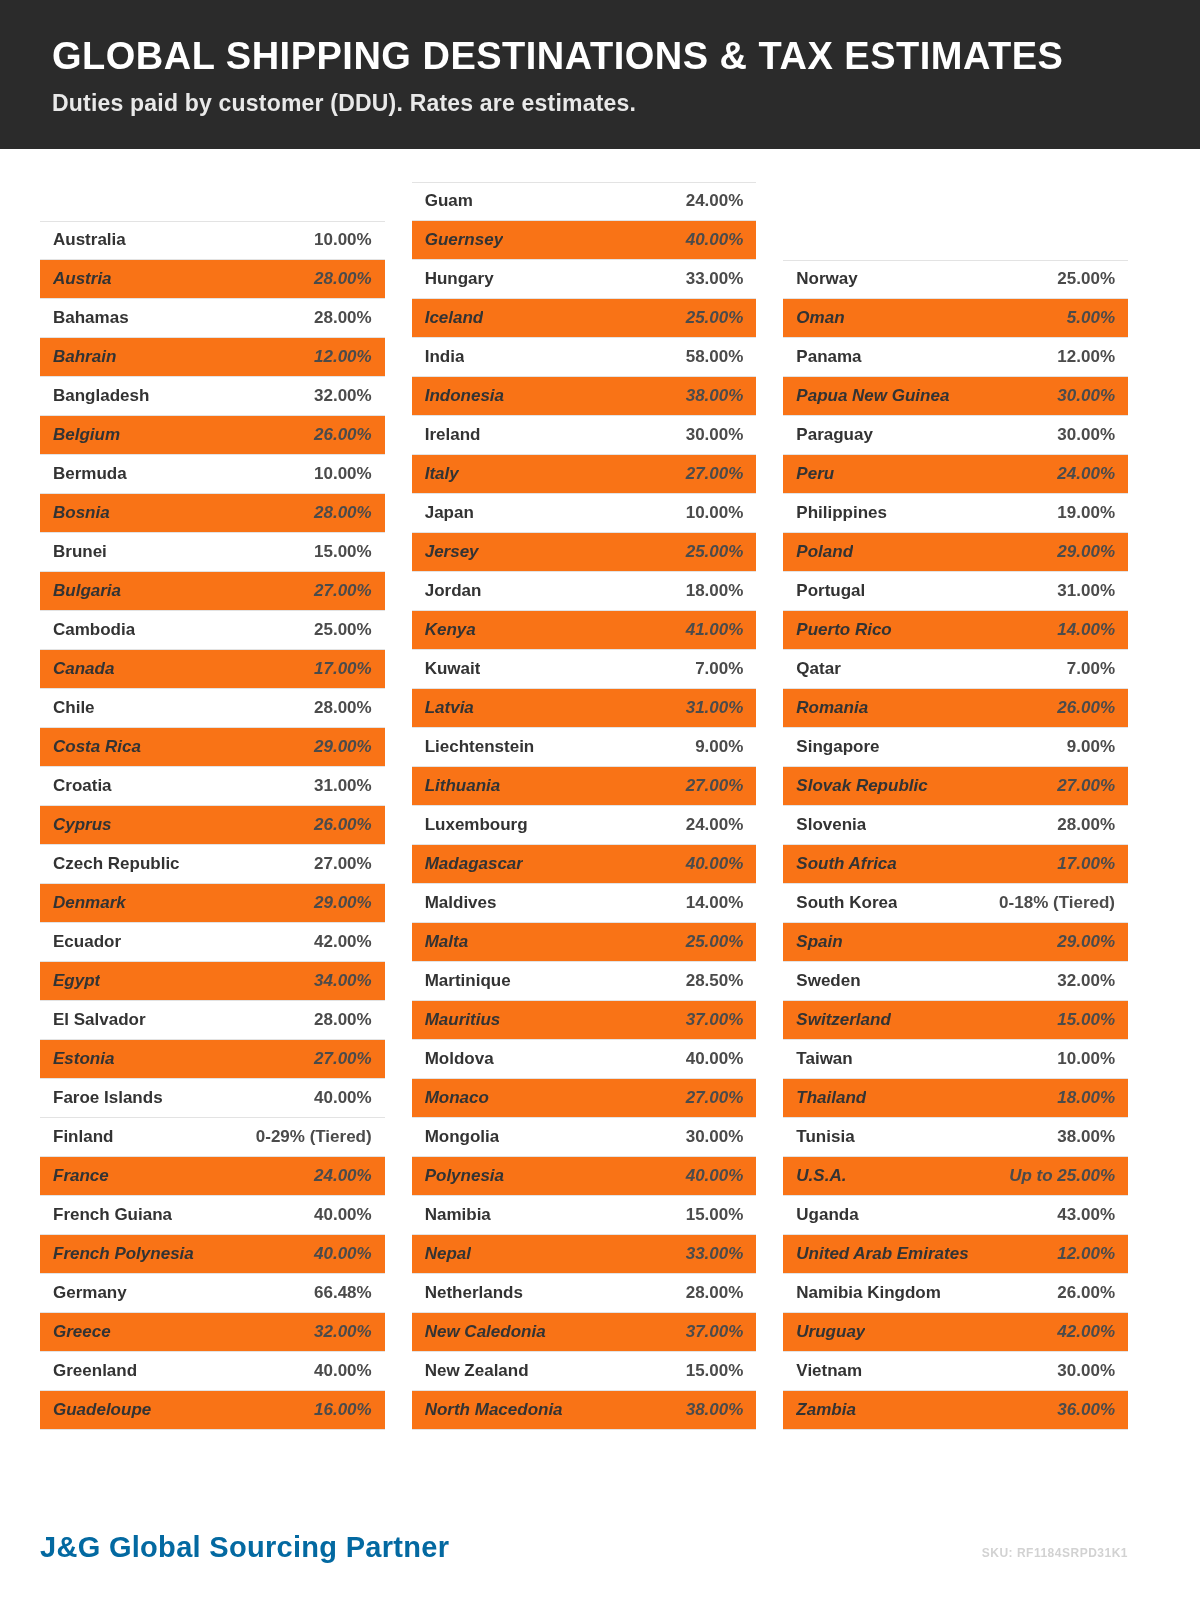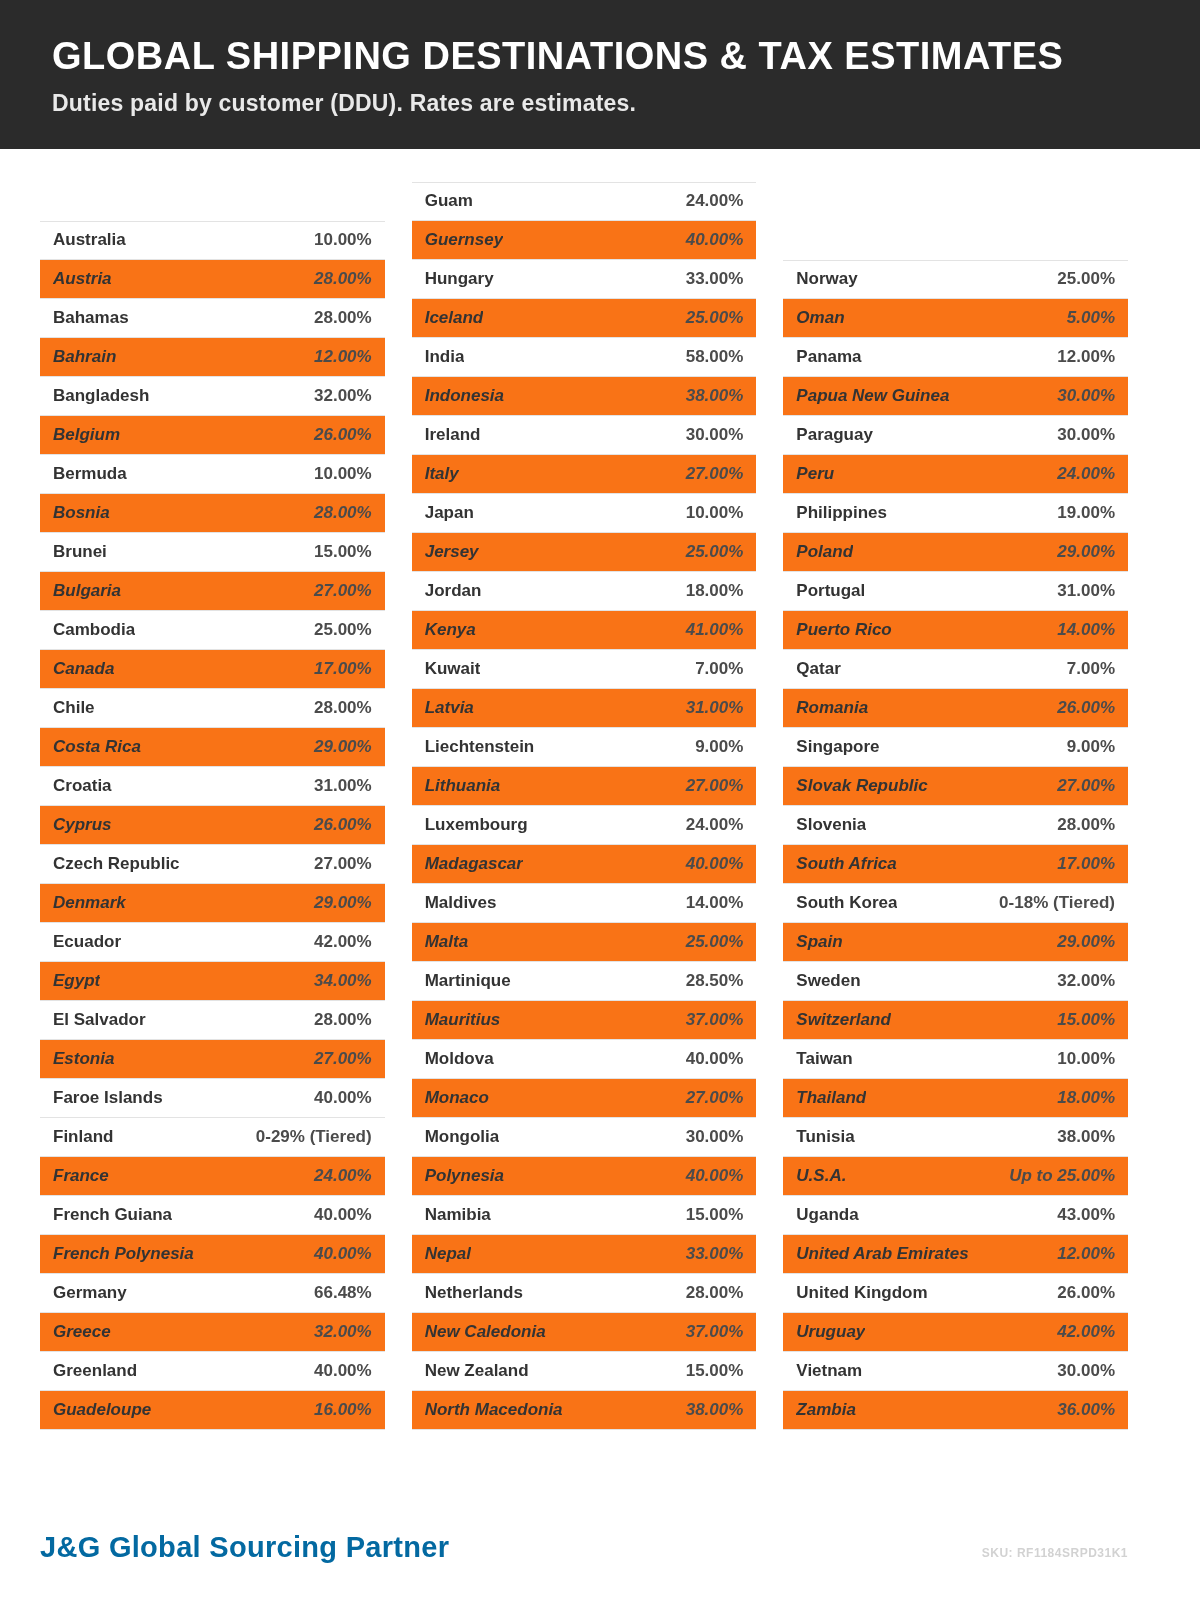--- a/index.html
+++ b/index.html
@@ -456,21 +456,21 @@
       </div>
       <div class="row">
         <span class="country">Uganda</span>
         <span class="rate">43.00%</span>
       </div>
       <div class="row alt">
         <span class="country">United Arab Emirates</span>
         <span class="rate">12.00%</span>
       </div>
       <div class="row">
-        <span class="country">United Kingdom</span>
+        <span class="country">Namibia Kingdom</span>
         <span class="rate">26.00%</span>
       </div>
       <div class="row alt">
         <span class="country">Uruguay</span>
         <span class="rate">42.00%</span>
       </div>
       <div class="row">
         <span class="country">Vietnam</span>
         <span class="rate">30.00%</span>
       </div>

